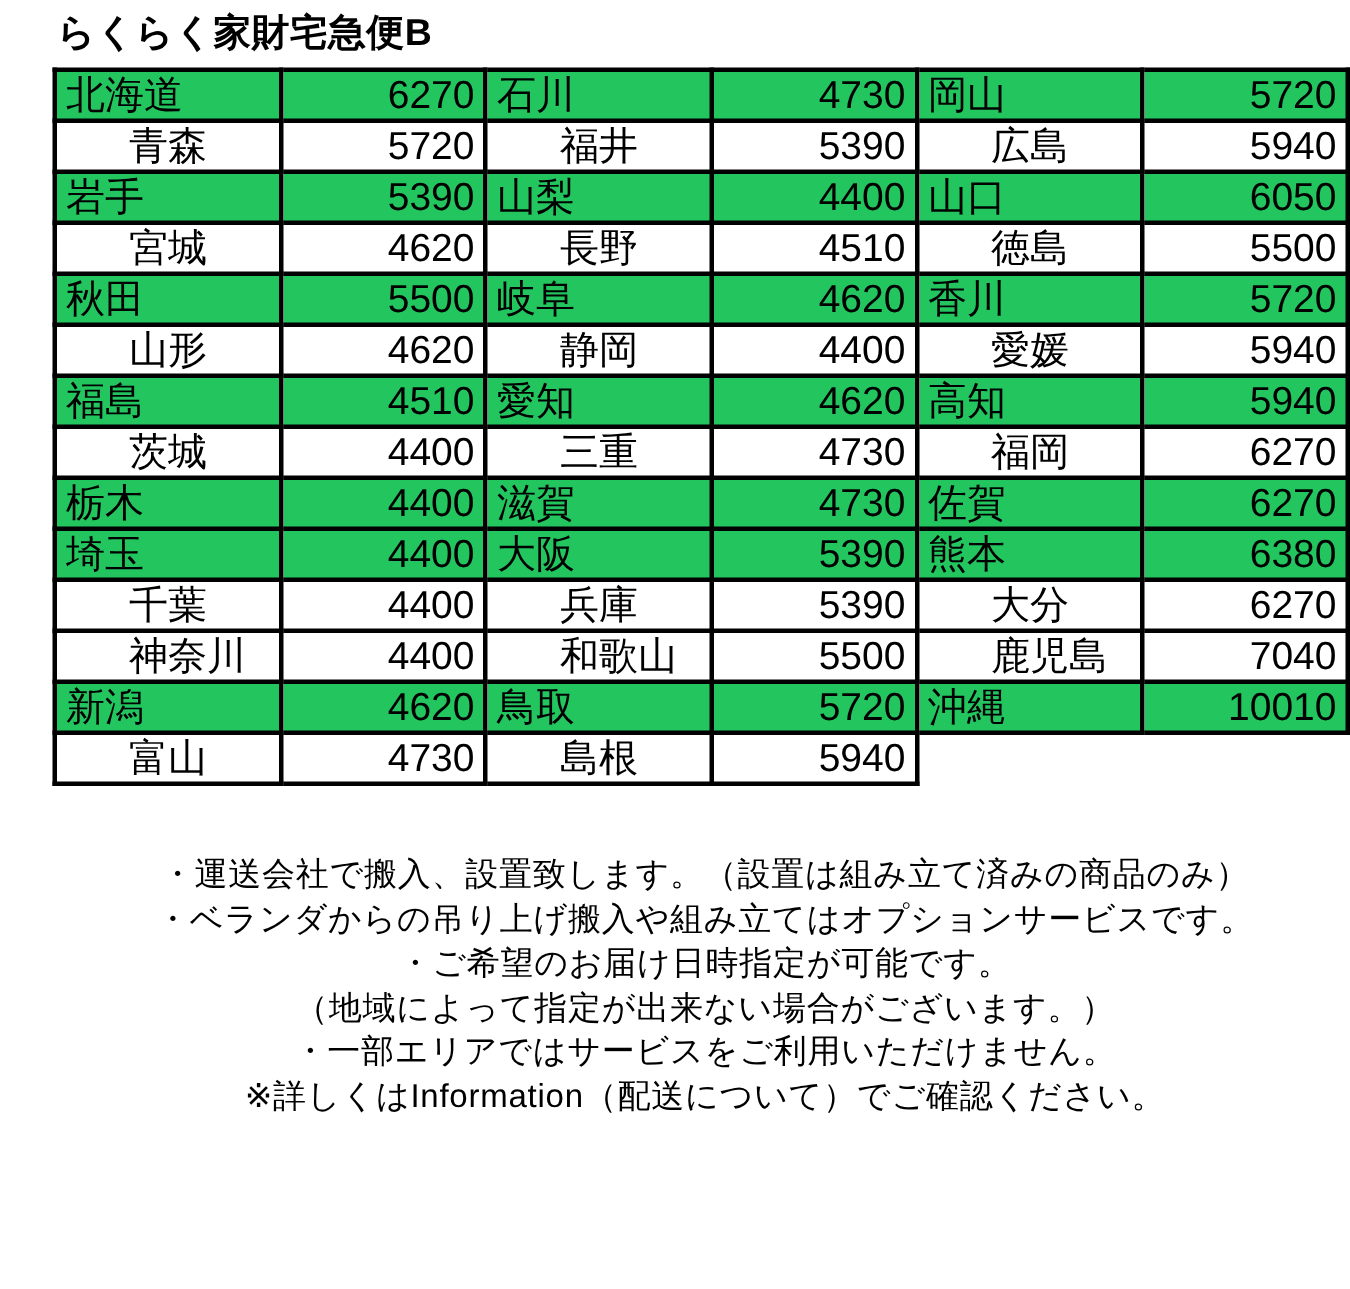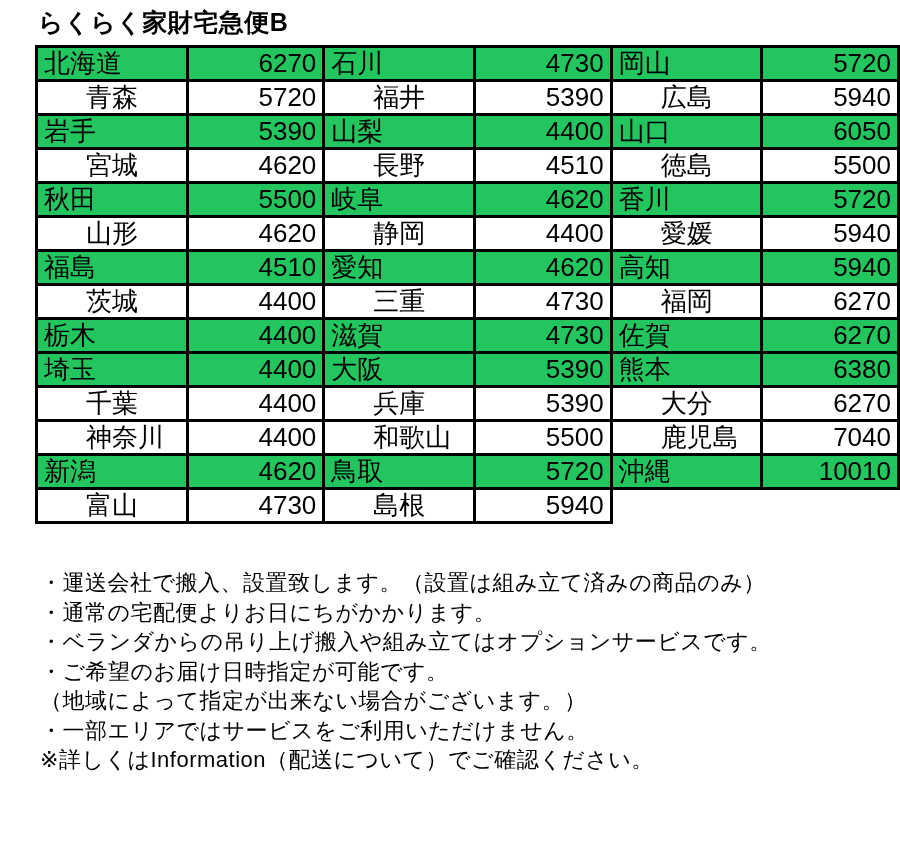--- a/index.html
+++ b/index.html
@@ -44,20 +44,21 @@
   tr.odd  td { background: #22c55e; }
   tr.even td { background: #ffffff; padding-left: 48px; }
   td.empty {
     border: none !important;
     background: #ffffff !important;
   }
   .notes {
     margin: 44px 0 0 5px;
     font-size: 22px;
     line-height: 29.5px;
+    text-align: center;
   }
   .notes p { margin: 0; letter-spacing: 0.5px; }
 </style>
 </head>
 <body>
 
 <div class="page">
   <h1 class="title">らくらく家財宅急便B</h1>
 
   <table class="rates">
@@ -172,20 +173,19 @@
           <td class="name gsep">島根</td>
           <td class="price">5940</td>
           <td class="empty"></td>
           <td class="empty"></td>
         </tr>
       </tbody>
   </table>
 
   <div class="notes">
     <p>・運送会社で搬入、設置致します。（設置は組み立て済みの商品のみ）</p>
-    <p>・通常の宅配便よりお日にちがかかります。</p>
     <p>・ベランダからの吊り上げ搬入や組み立てはオプションサービスです。</p>
     <p>・ご希望のお届け日時指定が可能です。</p>
     <p>（地域によって指定が出来ない場合がございます。）</p>
     <p>・一部エリアではサービスをご利用いただけません。</p>
     <p>※詳しくはInformation（配送について）でご確認ください。</p>
   </div>
 </div>
 
 </body></html>

